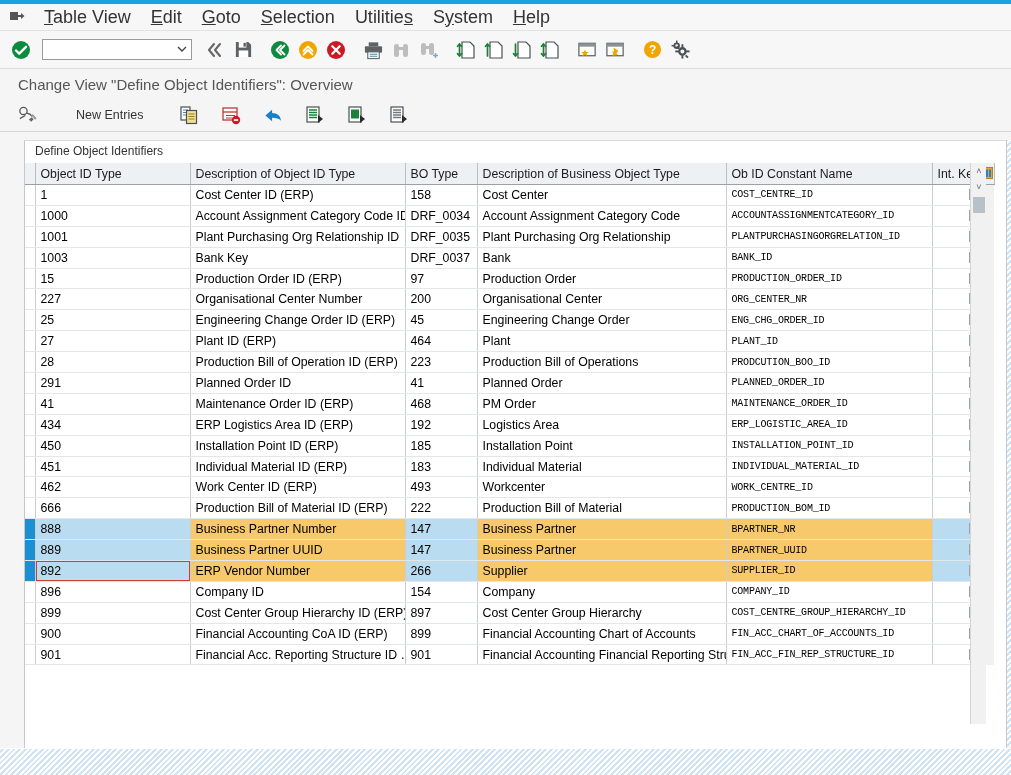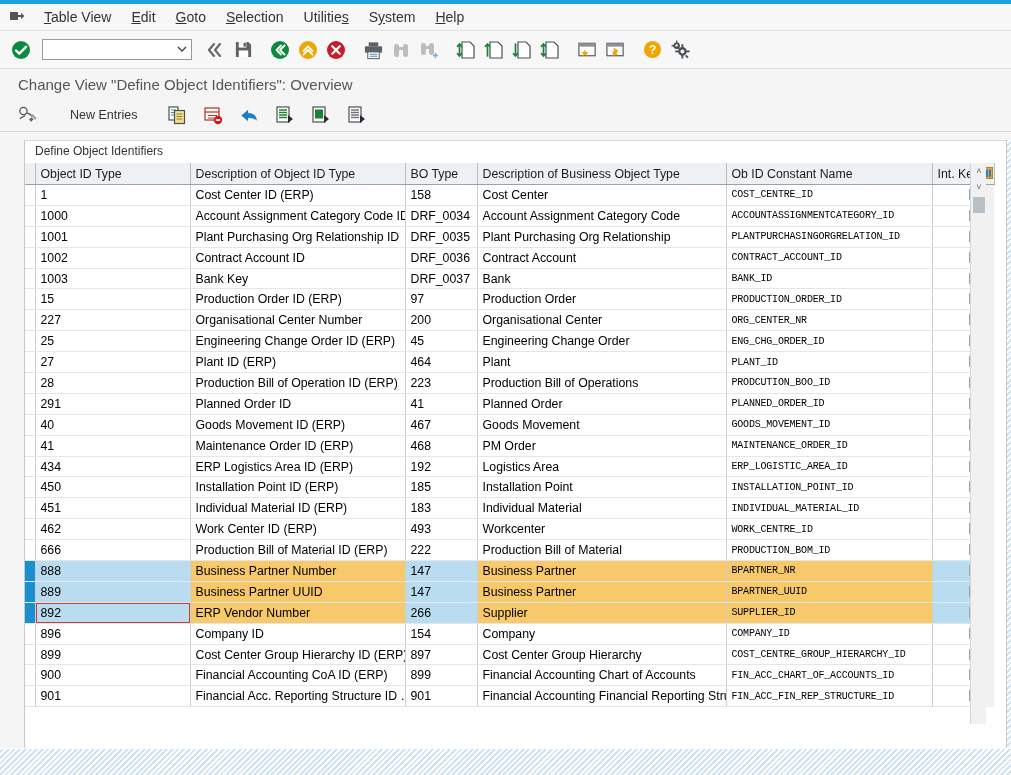--- a/index.html
+++ b/index.html
@@ -31,21 +31,21 @@
     align-items: center;
     padding-left: 6px;
     border-bottom: 1px solid #e2e2e2;
   }
   .menu-sys-icon {
     width: 22px; height: 20px;
     display: flex; align-items: center; justify-content: center;
     margin-right: 6px;
   }
   .menu-item {
-    font-size: 14px;
+    font-size: 18px;
     color: #333;
     padding: 2px 10px;
     white-space: nowrap;
     cursor: default;
     text-align: center;
   }
 
   
   .toolbar {
     height: 38px;
@@ -93,21 +93,21 @@
     font-family: "Liberation Sans", sans-serif;
   }
 
   
   .apptoolbar {
     height: 33px;
     background: #f5f5f5;
     display: flex; align-items: center;
     padding-left: 14px;
     border-bottom: 1px solid #d8d8d8;
-    gap: 8px;
+    gap: 14px;
   }
   .atb-icon {
     width: 28px; height: 26px;
     display: flex; align-items: center; justify-content: center;
     cursor: default;
   }
   .atb-text {
     font-size: 12.5px; color: #333;
     padding: 3px 12px; margin-left: 8px; margin-right: 6px;
     cursor: default;
@@ -622,30 +622,20 @@
               <td class="shade">1001</td>
               <td class="plain">Plant Purchasing Org Relationship ID</td>
               <td class="shade">DRF_0035</td>
               <td class="plain">Plant Purchasing Org Relationship</td>
               <td class="mono">PLANTPURCHASINGORGRELATION_ID</td>
               <td class="keycol"><span class="cb"></span></td>
               <td style="background:#f1f1f1;border-right:0;border-bottom:0"></td>
             </tr>
             <tr class="">
               <td class="selcol"></td>
-              <td class="shade">1002</td>
-              <td class="plain">Contract Account ID</td>
-              <td class="shade">DRF_0036</td>
-              <td class="plain">Contract Account</td>
-              <td class="mono">CONTRACT_ACCOUNT_ID</td>
-              <td class="keycol"><span class="cb"></span></td>
-              <td style="background:#f1f1f1;border-right:0;border-bottom:0"></td>
-            </tr>
-            <tr class="">
-              <td class="selcol"></td>
               <td class="shade">1003</td>
               <td class="plain">Bank Key</td>
               <td class="shade">DRF_0037</td>
               <td class="plain">Bank</td>
               <td class="mono">BANK_ID</td>
               <td class="keycol"><span class="cb"></span></td>
               <td style="background:#f1f1f1;border-right:0;border-bottom:0"></td>
             </tr>
             <tr class="">
               <td class="selcol"></td>
@@ -697,30 +687,20 @@
               <td class="keycol"><span class="cb"></span></td>
               <td style="background:#f1f1f1;border-right:0;border-bottom:0"></td>
             </tr>
             <tr class="">
               <td class="selcol"></td>
               <td class="shade">291</td>
               <td class="plain">Planned Order ID</td>
               <td class="shade">41</td>
               <td class="plain">Planned Order</td>
               <td class="mono">PLANNED_ORDER_ID</td>
-              <td class="keycol"><span class="cb"></span></td>
-              <td style="background:#f1f1f1;border-right:0;border-bottom:0"></td>
-            </tr>
-            <tr class="">
-              <td class="selcol"></td>
-              <td class="shade">40</td>
-              <td class="plain">Goods Movement ID (ERP)</td>
-              <td class="shade">467</td>
-              <td class="plain">Goods Movement</td>
-              <td class="mono">GOODS_MOVEMENT_ID</td>
               <td class="keycol"><span class="cb"></span></td>
               <td style="background:#f1f1f1;border-right:0;border-bottom:0"></td>
             </tr>
             <tr class="">
               <td class="selcol"></td>
               <td class="shade">41</td>
               <td class="plain">Maintenance Order ID (ERP)</td>
               <td class="shade">468</td>
               <td class="plain">PM Order</td>
               <td class="mono">MAINTENANCE_ORDER_ID</td>

